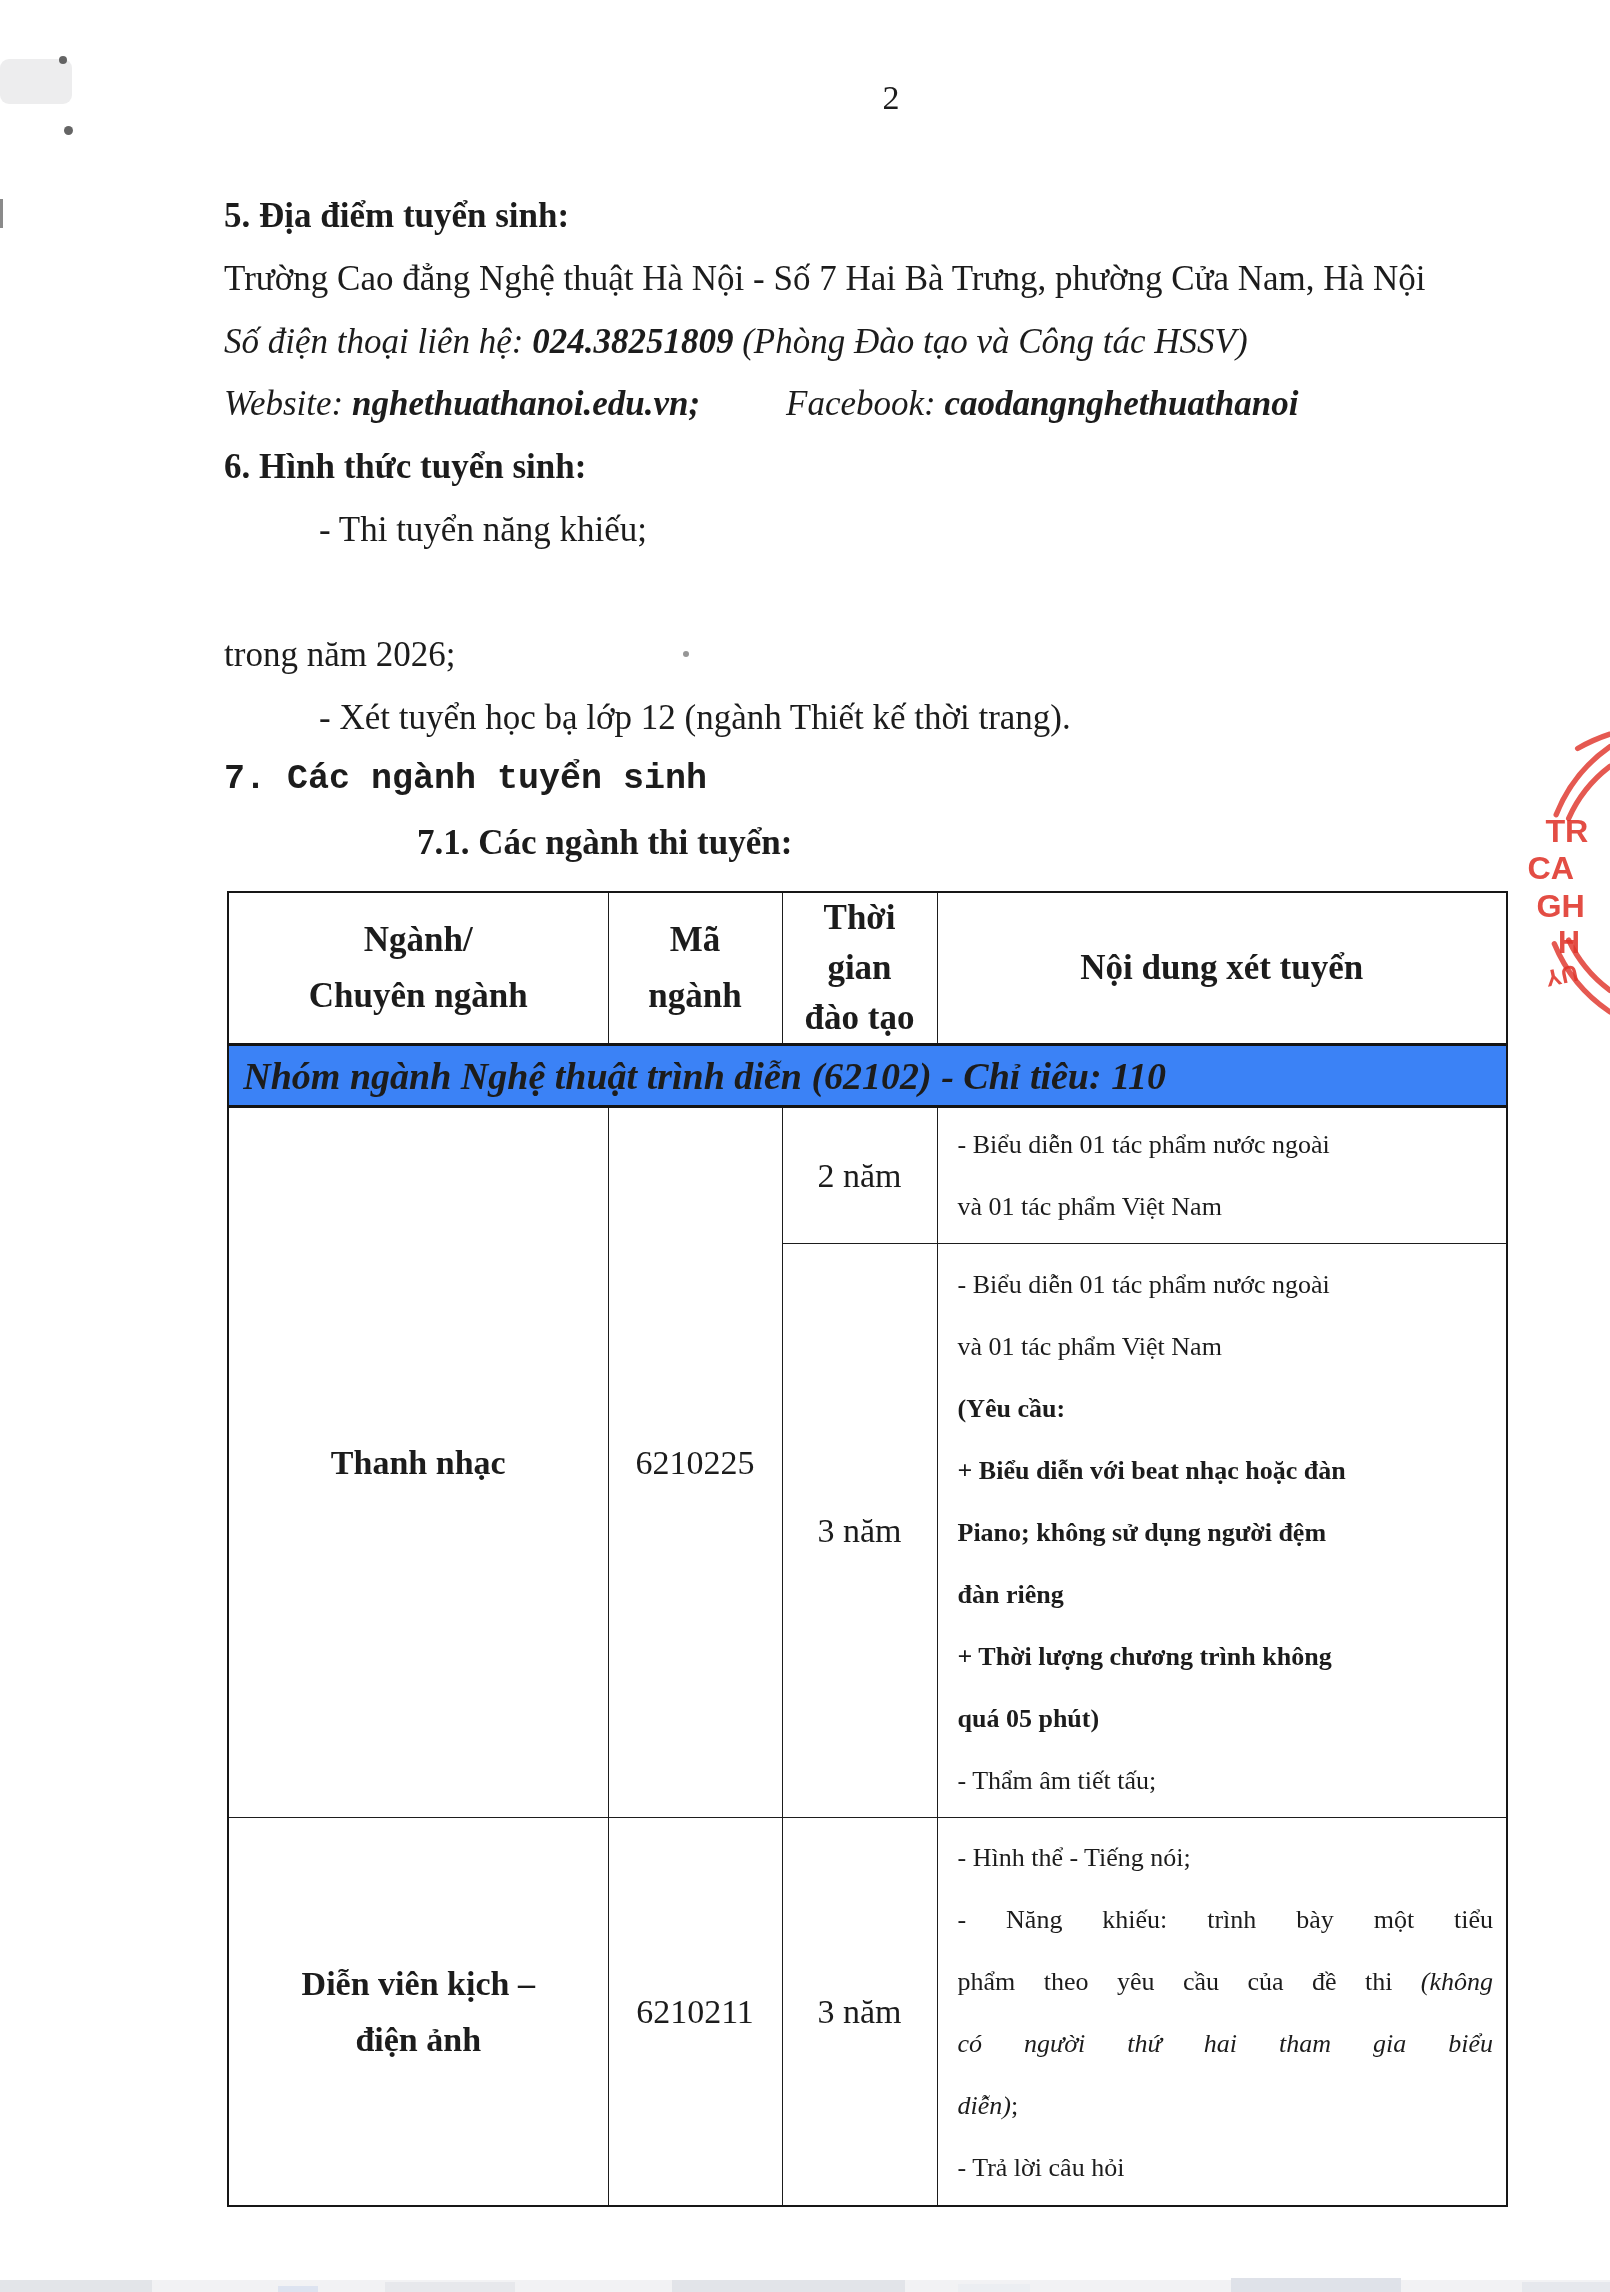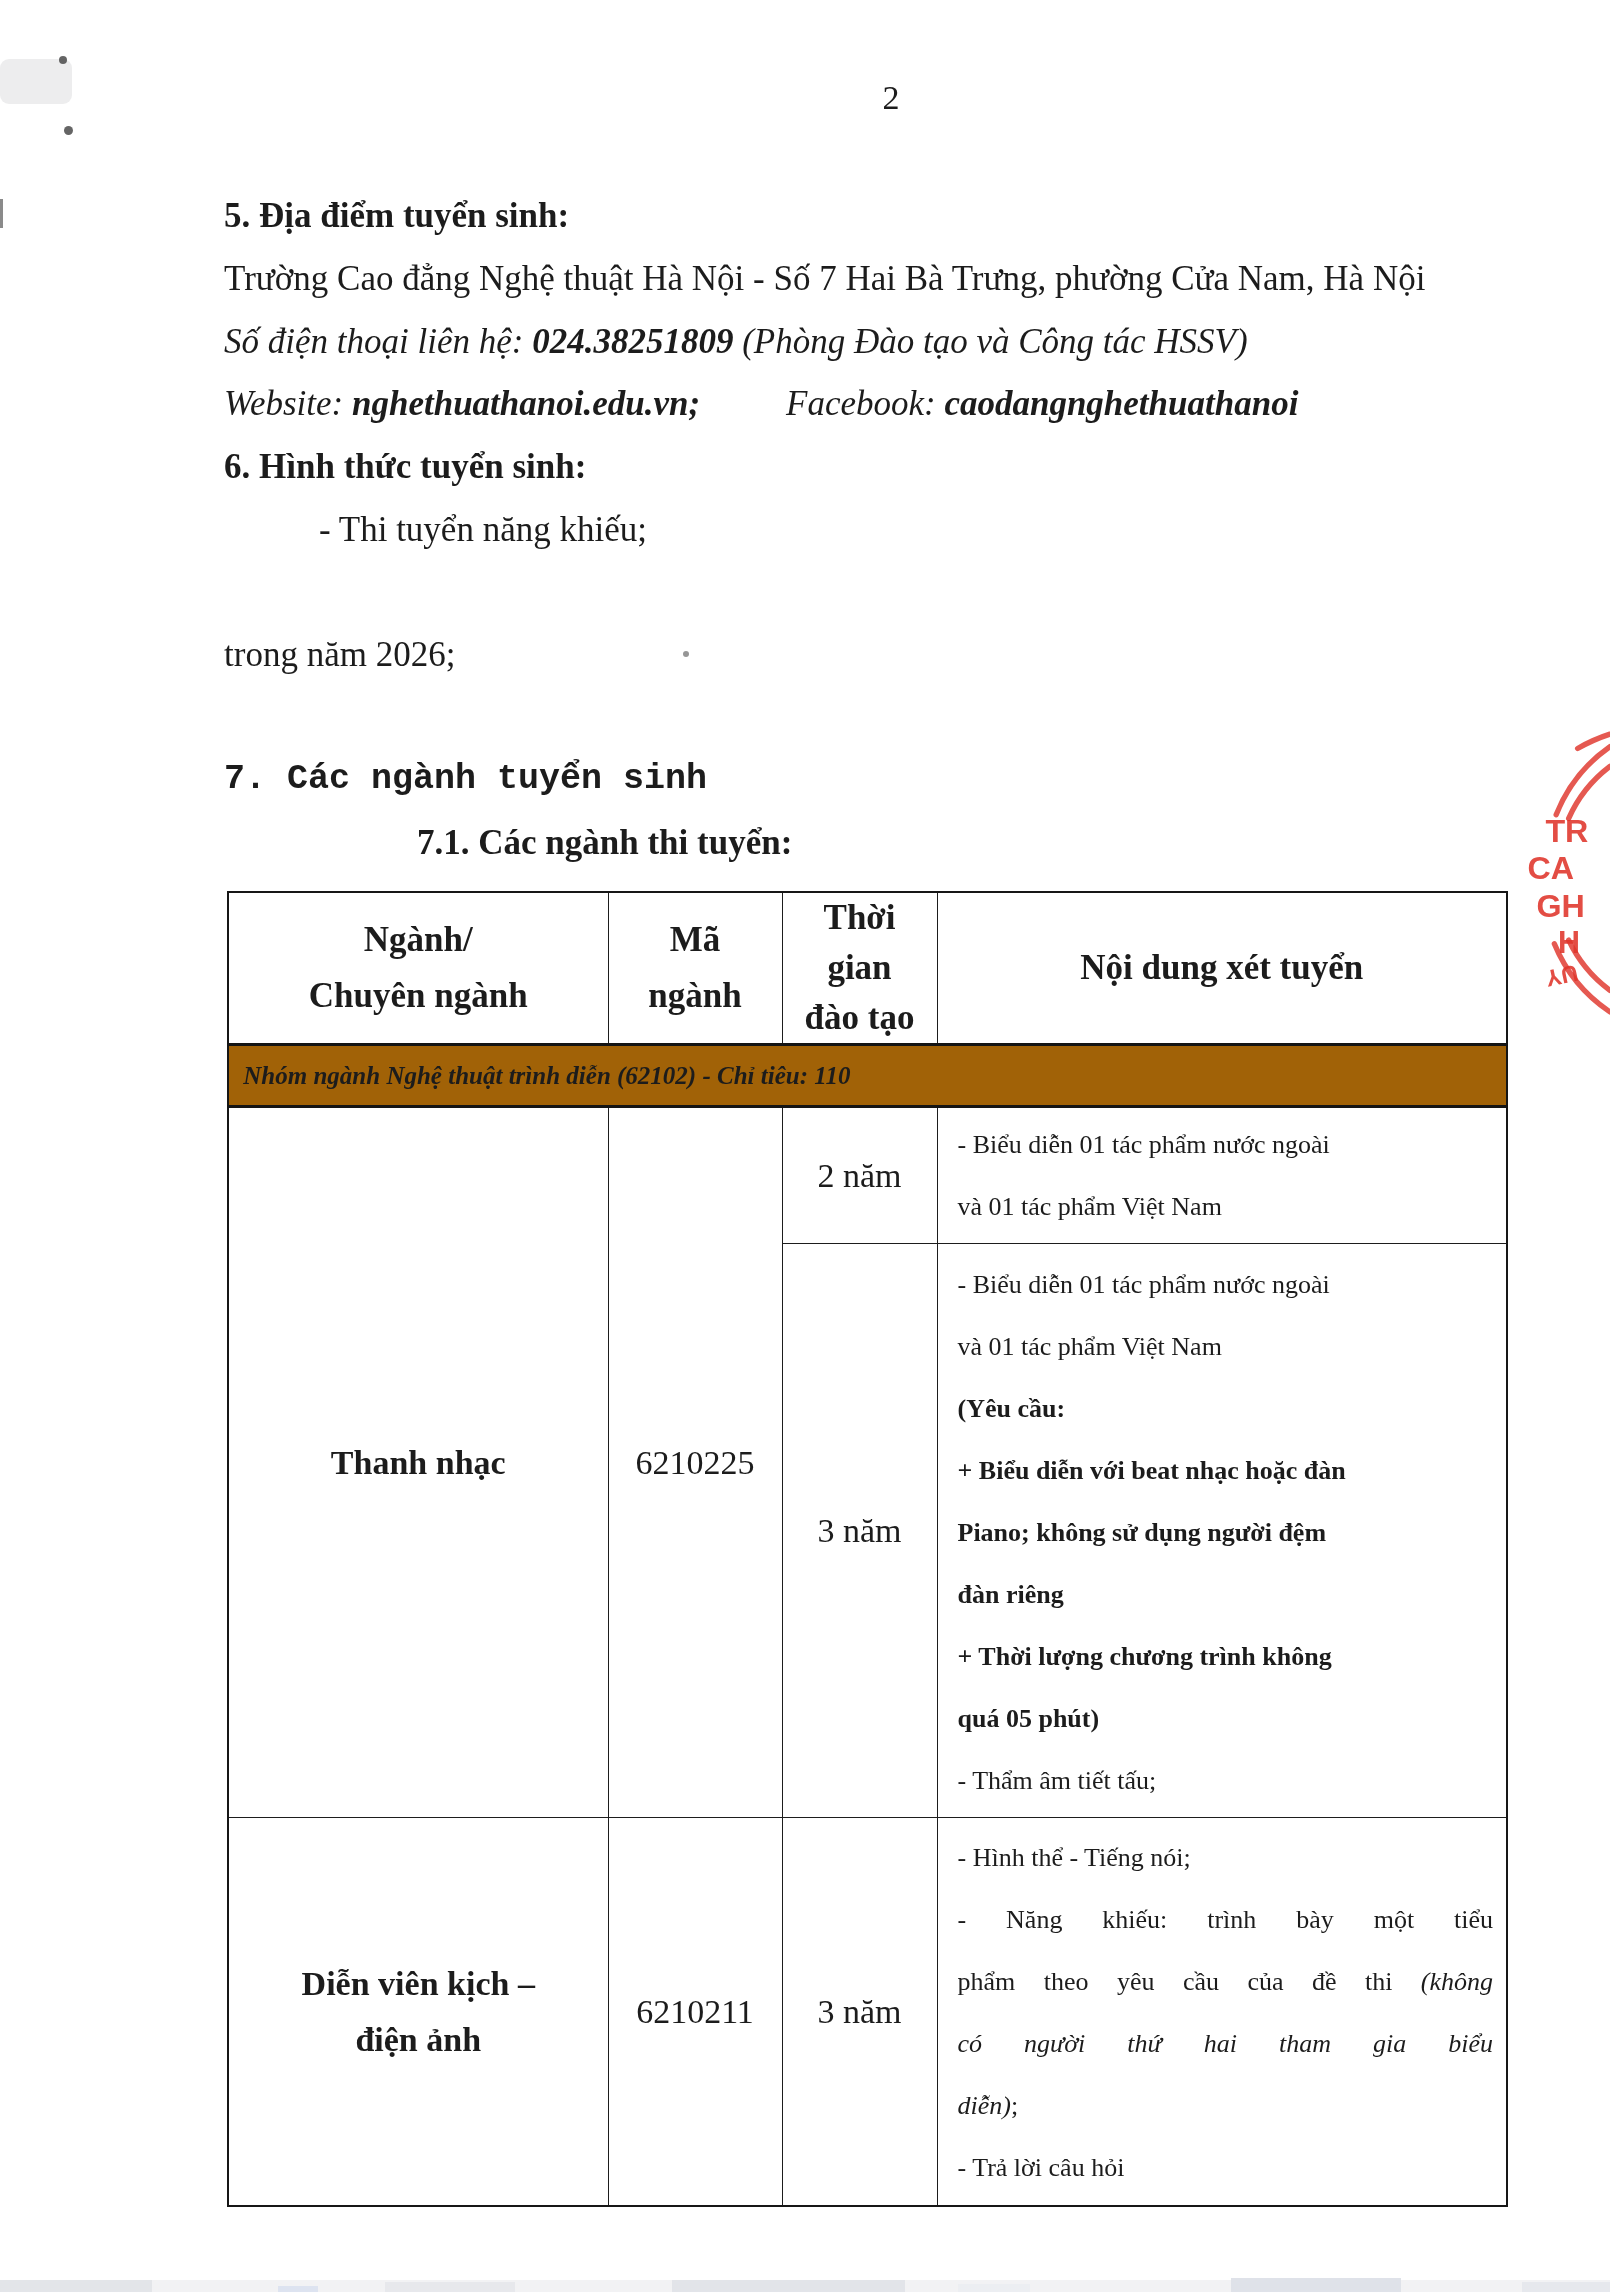--- a/index.html
+++ b/index.html
@@ -16,22 +16,22 @@
   
   table.doctable{
     position:absolute;left:227px;top:891px;width:1278px;
     border-collapse:collapse;table-layout:fixed;
     font-size:34px;color:#1c1c1c;border:2.7px solid #161616;
   }
   .doctable th,.doctable td{border:1.8px solid #1d1d1d;padding:0;vertical-align:middle;}
   .doctable th{font-weight:bold;font-size:35px;text-align:center;}
   .hl{line-height:50px;}
   tr.grouprow td{
-    background:#a16207;border-top:3.6px solid #141414;border-bottom:3.6px solid #141414;
-    font-weight:bold;font-style:italic;text-align:left;font-size:25px;
+    background:#3b82f6;border-top:3.6px solid #141414;border-bottom:3.6px solid #141414;
+    font-weight:bold;font-style:italic;text-align:left;font-size:38px;
     padding:3.6px 9px 3.6px 14.3px;height:52px;
   }
   td.cmid{text-align:center;}
   td.major{text-align:center;font-weight:bold;}
   .mline{line-height:56px;}
   td.content{vertical-align:middle;padding:3.6px 9px 3.6px 16px;text-align:left;}
   td.content.topalign{vertical-align:top;padding-top:7.2px;}
   .cl{margin:4px;line-height:58px;white-space:nowrap;font-size:26px;}
   .bi{font-weight:bold;}
   .jl{white-space:normal;text-align:justify;text-align-last:justify;}
@@ -64,20 +64,21 @@
     <span class="b">caodangnghethuathanoi</span>
   </div>
   <div class="bl i" style="left:224px;top:383px;">
     <span>Website:</span>
     <span class="b">nghethuathanoi.edu.vn;</span>
   </div>
 
   <div class="bl b" style="left:224px;top:446px;">6. Hình thức tuyển sinh:</div>
   <div class="bl" style="left:319px;top:509px;">- Thi tuyển năng khiếu;</div>
   <div class="bl" style="left:224px;top:634px;">trong năm 2026;</div>
+  <div class="bl" style="left:319px;top:697px;">- Xét tuyển học bạ lớp 12 (ngành Thiết kế thời trang).</div>
 
   <div class="bl b" style="left:224px;top:759px;font-family:Liberation Mono, monospace;">7. Các ngành tuyển sinh</div>
   <div class="bl b" style="left:417px;top:822px;">7.1. Các ngành thi tuyển:</div>
 
   <table class="doctable">
     <colgroup>
       <col style="width:380px">
         <col style="width:174px">
         <col style="width:155px">
         <col style="width:570px">

